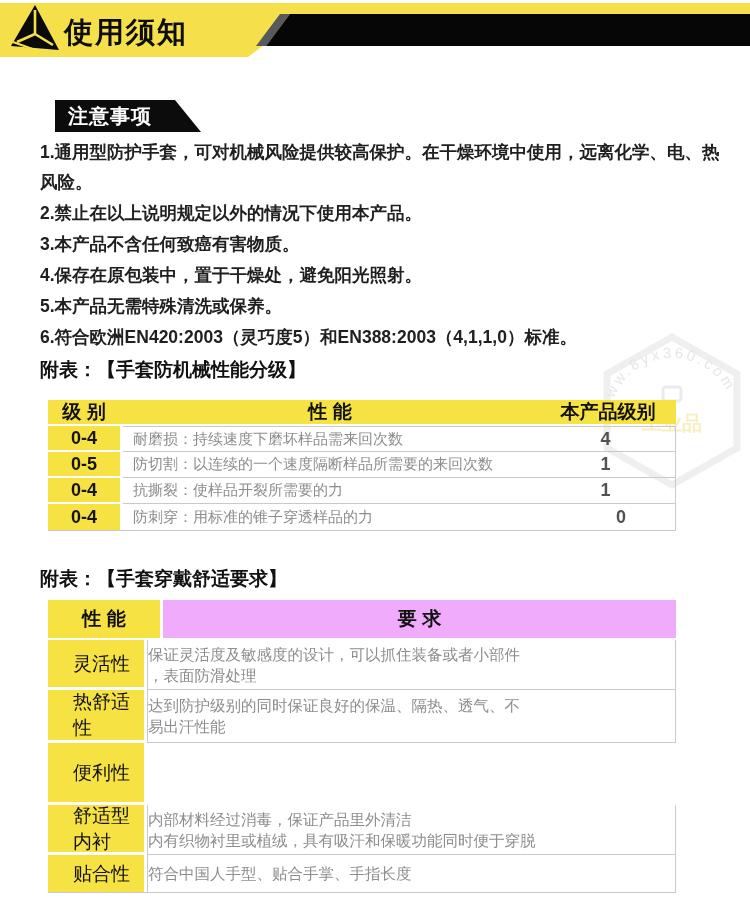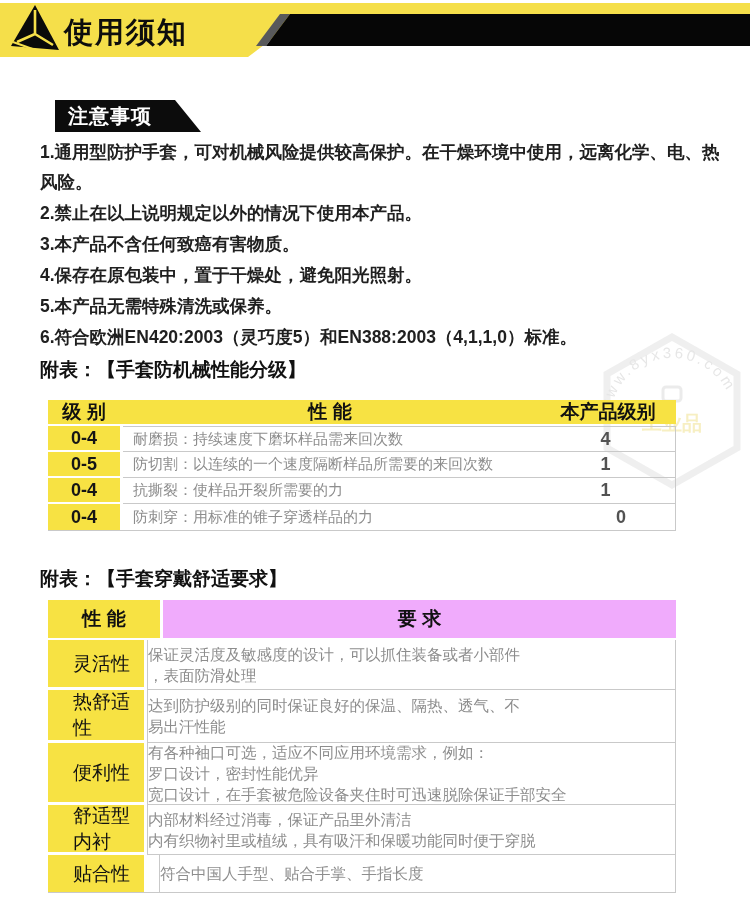--- a/index.html
+++ b/index.html
@@ -77,21 +77,21 @@
   .comfort-table{position:absolute;left:48px;top:600px;width:628px;}
   .comfort-header{display:flex;height:38px;font-size:19px;font-weight:700;color:#111111;}
   .ch-c1{width:112px;background:#f7e243;display:flex;align-items:center;justify-content:center;}
   .ch-c2{flex:1;margin-left:3px;background:#f0abfc;display:flex;align-items:center;justify-content:center;}
   .comfort-body{margin-top:2px;border-bottom:1px solid #c9c9c9;}
   .comfort-row{display:flex;}
   .comfort-row:nth-child(1){height:50px;}
   .comfort-row:nth-child(2){height:53px;}
   .comfort-row:nth-child(3){height:62px;}
   .comfort-row:nth-child(4){height:50px;}
-  .comfort-row:nth-child(5){height:37px;gap:12px;}
+  .comfort-row:nth-child(5){height:37px;}
   .comfort-name{
     width:96px;background:#f7e243;border-bottom:3px solid #ffffff;
     display:flex;align-items:center;padding-left:25px;
     font-size:19px;font-weight:400;color:#111111;box-sizing:border-box;
   }
   .comfort-row:last-child .comfort-name{border-bottom:none;}
   .comfort-req{
     flex:1;margin-left:3px;border-left:1px solid #c9c9c9;border-right:1px solid #c9c9c9;
     border-bottom:1px solid #c9c9c9;box-sizing:border-box;
     display:flex;align-items:center;padding-left:0;
@@ -193,23 +193,20 @@
       <div class="comfort-req">保证灵活度及敏感度的设计，可以抓住装备或者小部件
 ，表面防滑处理</div>
     </div>
     <div class="comfort-row">
       <div class="comfort-name">热舒适性</div>
       <div class="comfort-req">达到防护级别的同时保证良好的保温、隔热、透气、不
 易出汗性能</div>
     </div>
     <div class="comfort-row">
       <div class="comfort-name">便利性</div>
-      <div class="comfort-req">有各种袖口可选，适应不同应用环境需求，例如：
-罗口设计，密封性能优异
-宽口设计，在手套被危险设备夹住时可迅速脱除保证手部安全</div>
     </div>
     <div class="comfort-row">
       <div class="comfort-name">舒适型内衬</div>
       <div class="comfort-req">内部材料经过消毒，保证产品里外清洁
 内有织物衬里或植绒，具有吸汗和保暖功能同时便于穿脱</div>
     </div>
     <div class="comfort-row">
       <div class="comfort-name">贴合性</div>
       <div class="comfort-req">符合中国人手型、贴合手掌、手指长度</div>
     </div>

